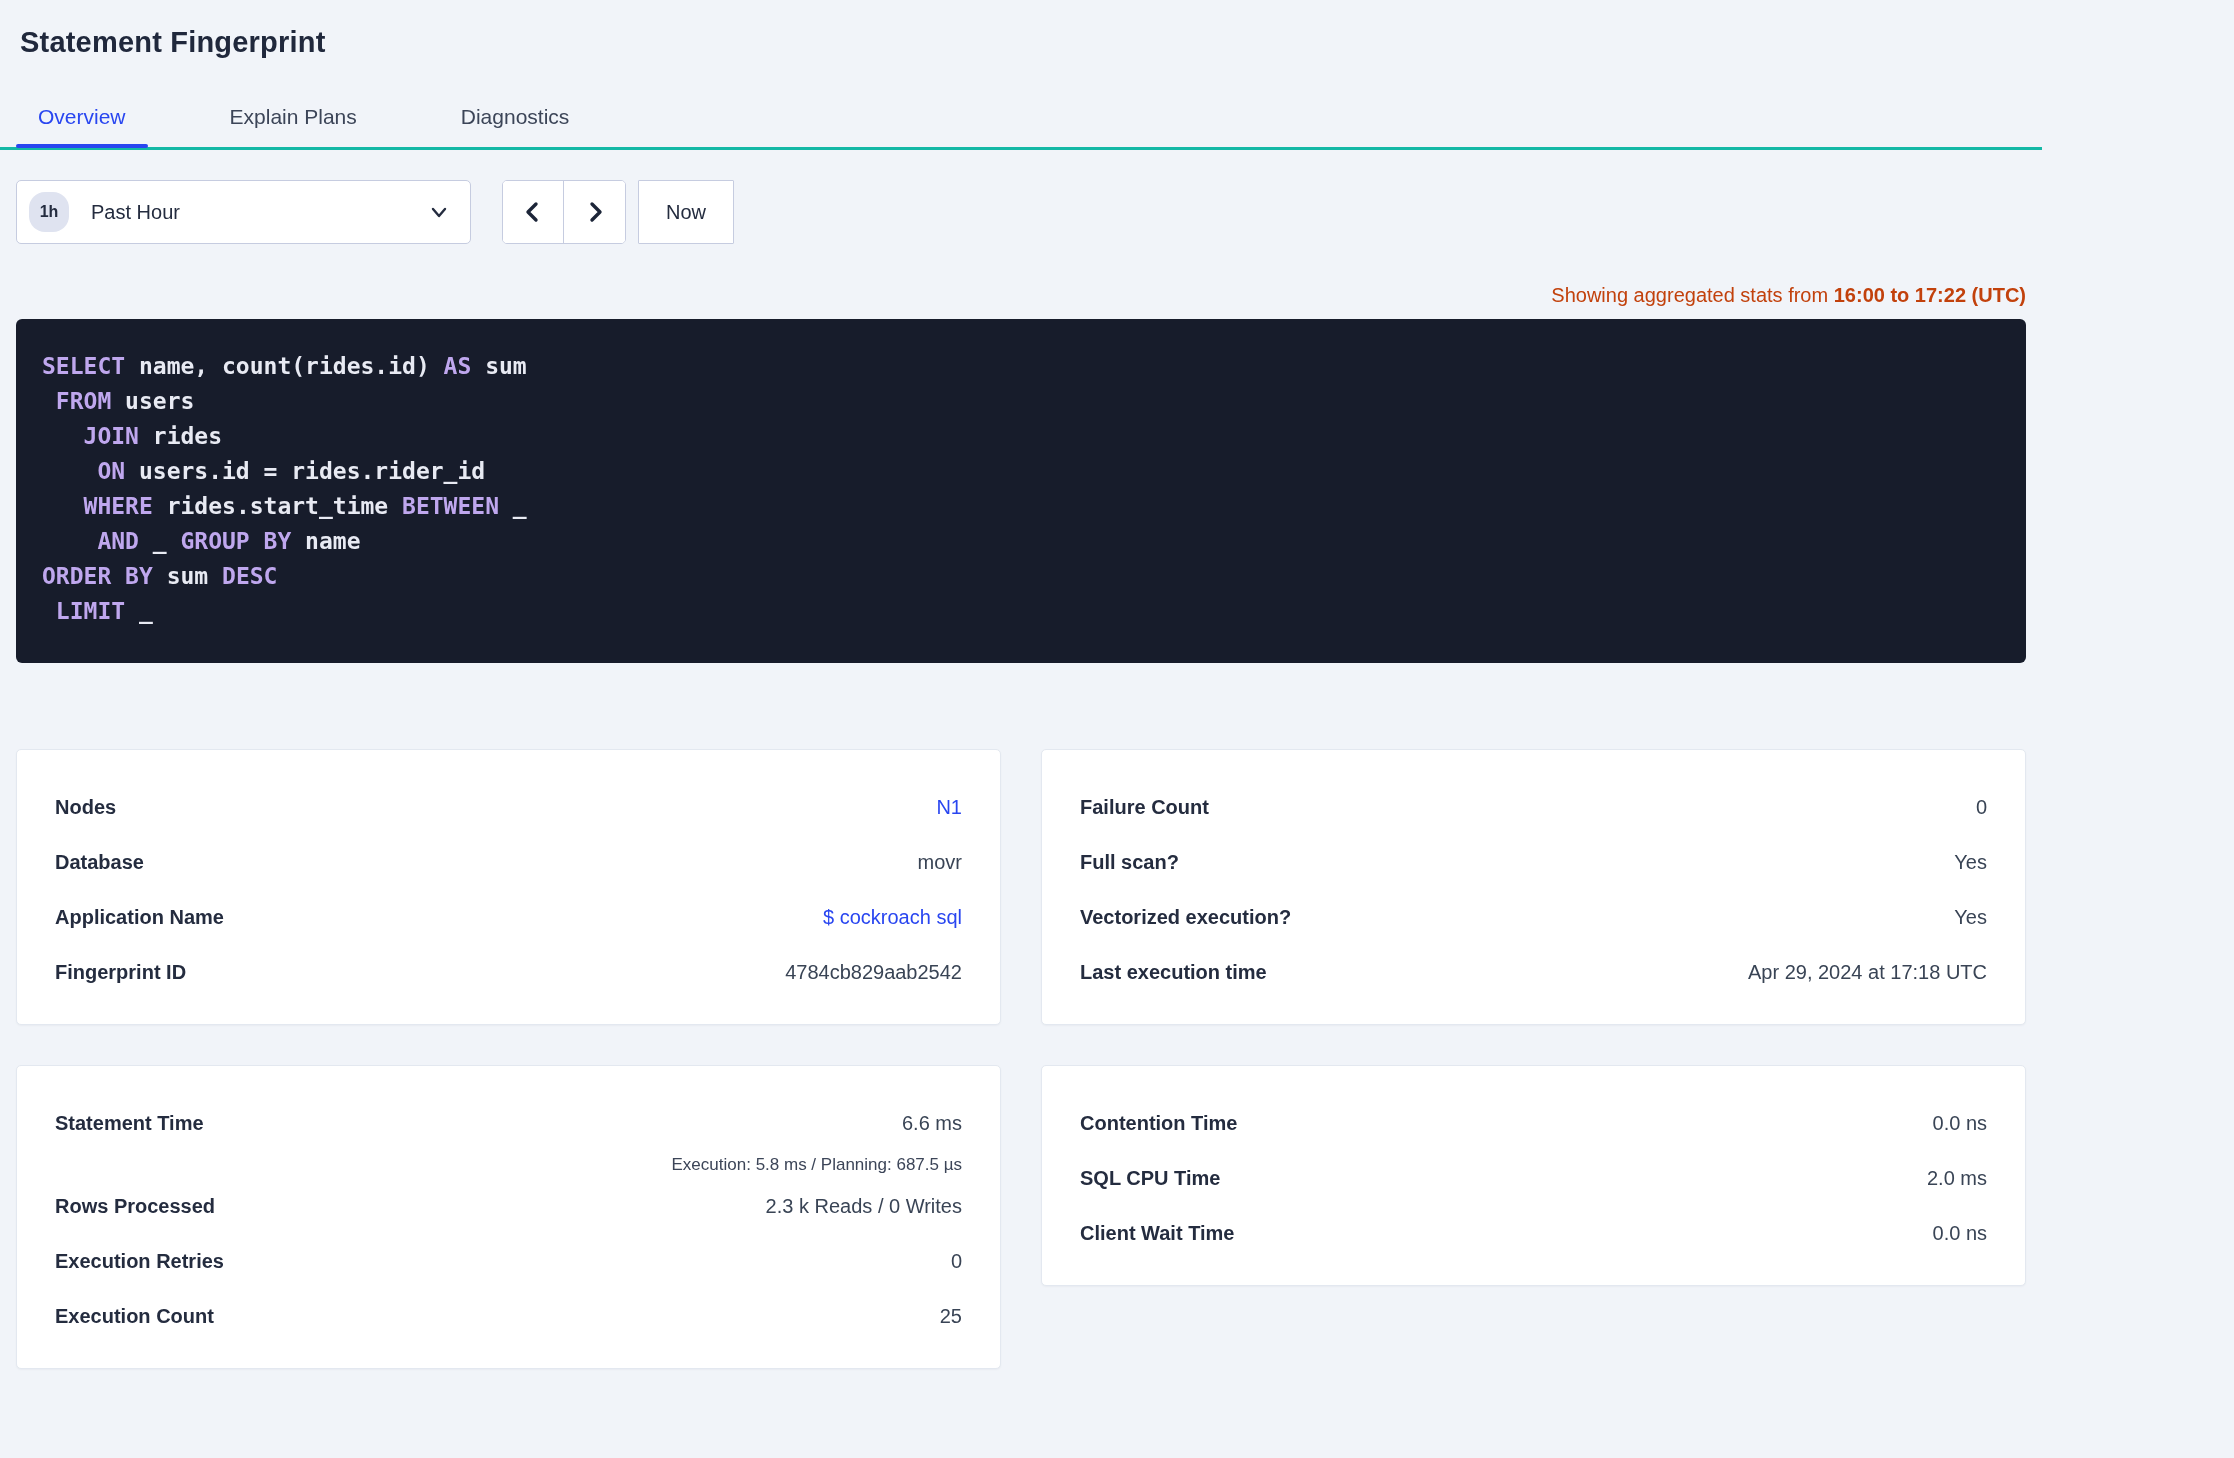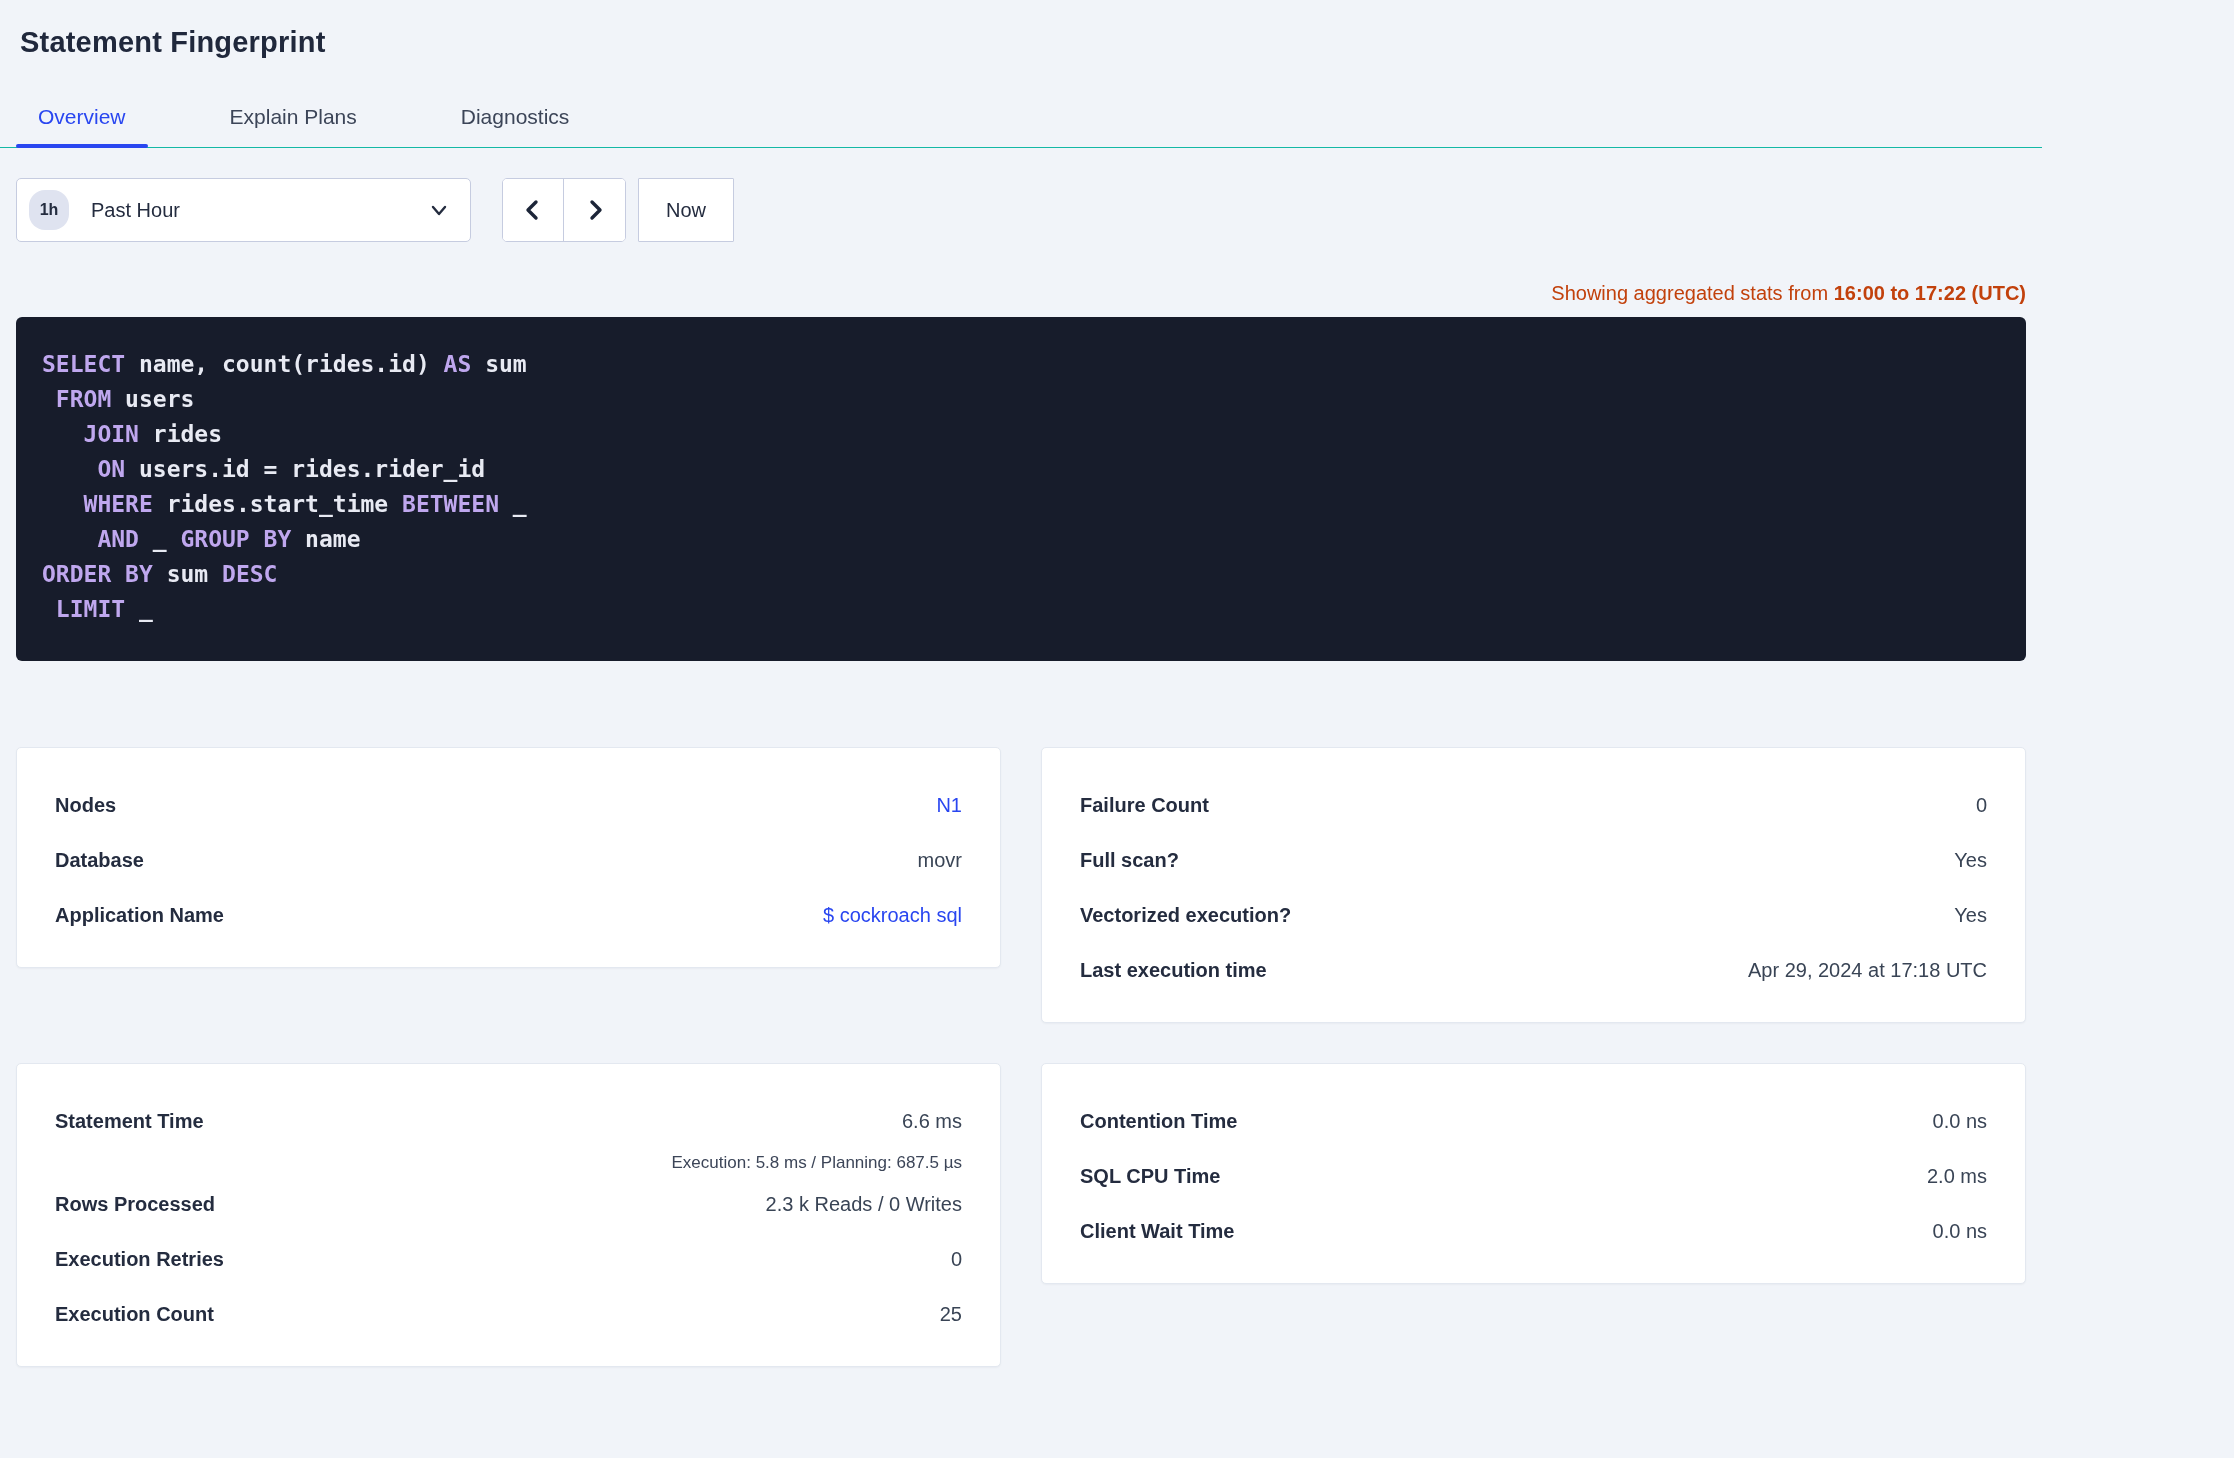--- a/index.html
+++ b/index.html
@@ -8,21 +8,21 @@
     font-family: "Liberation Sans", sans-serif;
     background: #f1f4f9;
     color: #242c3f;
   }
   .page { width: 2042px; height: 1458px; overflow: hidden; padding: 26px 16px 0; }
 
   
   h1.title { font-size: 29px; font-weight: 700; color: #20283c; padding-left: 4px; letter-spacing: 0.2px; }
 
   
-  .tabbar { margin: 36px -16px 0; padding: 0 16px; border-bottom: 1px solid #14b8a6; }
+  .tabbar { margin: 36px -16px 0; padding: 0 16px; border-bottom: 3px solid #14b8a6; }
   .tab {
     display: inline-block; position: relative;
     padding: 10px 22px 18px; margin-right: 60px;
     font-size: 21px; color: #3c4558; cursor: pointer;
   }
   .tab.active { color: #2946f0; }
   .tab.active::after {
     content: ""; position: absolute; left: 0; right: 0; bottom: -1px;
     height: 4px; background: #2946f0; border-radius: 2px;
   }
@@ -153,20 +153,26 @@
           <span class="stat-valwrap">
             <span class="stat-value">movr</span>
           </span>
         </div>
         <div class="stat-row">
           <span class="stat-label">Application Name</span>
           <span class="stat-valwrap">
             <span class="stat-value link">$ cockroach sql</span>
           </span>
         </div>
+        <div class="stat-row">
+          <span class="stat-label">Fingerprint ID</span>
+          <span class="stat-valwrap">
+            <span class="stat-value">4784cb829aab2542</span>
+          </span>
+        </div>
       </section>
     <section class="card">
         <div class="stat-row">
           <span class="stat-label">Failure Count</span>
           <span class="stat-valwrap">
             <span class="stat-value">0</span>
           </span>
         </div>
         <div class="stat-row">
           <span class="stat-label">Full scan?</span>

